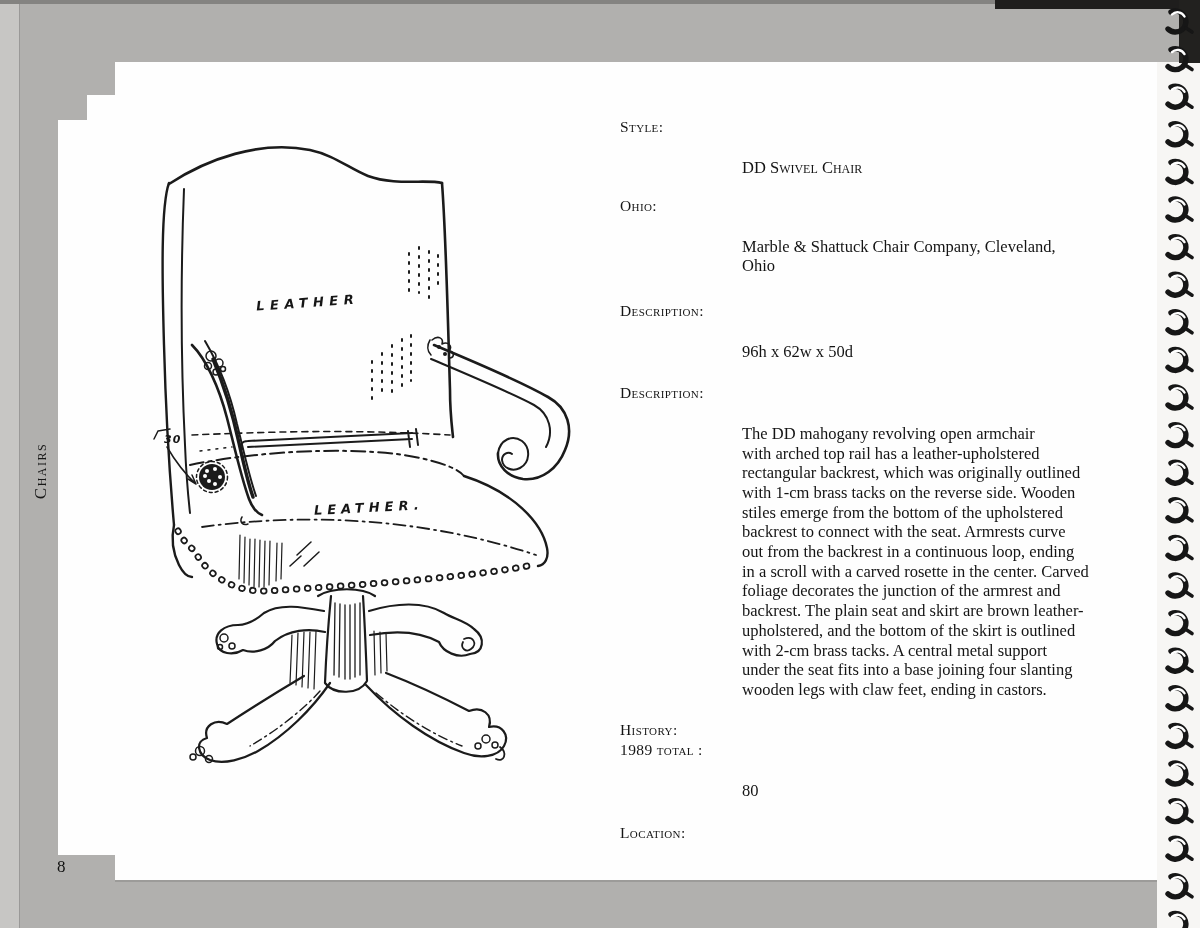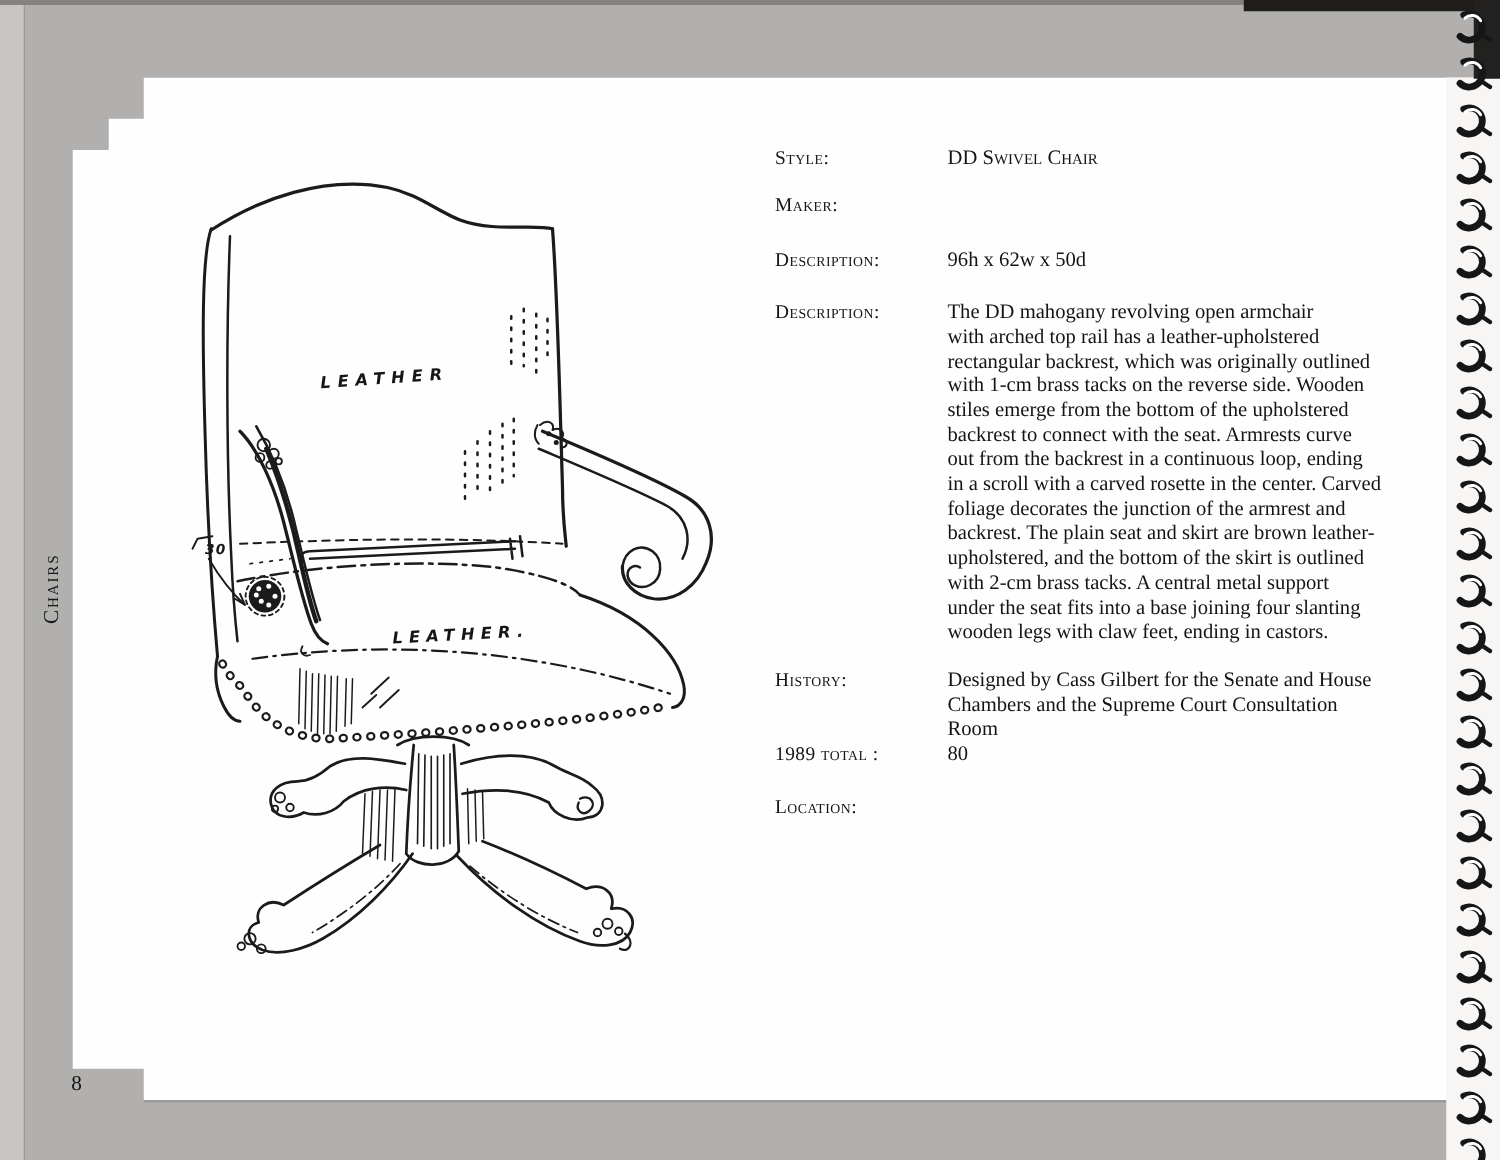--- a/index.html
+++ b/index.html
@@ -18,23 +18,23 @@
   .page-shadow{position:absolute;left:115px;top:880px;width:1045px;height:2px;background:#9c9b99;}
   .right-white{position:absolute;left:1157px;top:62px;width:43px;height:866px;background:#f7f6f4;}
 
   
   .spine-label{position:absolute;left:41px;top:471px;transform:translate(-50%,-50%) rotate(-90deg);
         font-variant:small-caps;font-size:17px;letter-spacing:1.5px;color:#171717;white-space:nowrap;}
   .page-num{position:absolute;left:57px;top:857px;font-size:17px;color:#111;}
 
   
   .catalog{position:absolute;left:620px;top:116px;width:520px;font-size:16.5px;line-height:19.7px;}
-  .row{display:flex;align-items:flex-start;gap:16px;}
+  .row{display:flex;align-items:flex-start;}
   .flabel{width:122px;flex:none;font-variant:small-caps;font-size:15.5px;letter-spacing:.4px;padding-top:1px;}
-  .fvalue{width:398px;white-space:pre-line;}
+  .fvalue{width:398px;white-space:pre-line;margin-top:42px;}
   .fvalue.sc{font-variant:small-caps;}
   .m-maker{margin-top:17px}.m-meas{margin-top:24px}.m-desc{margin-top:20px}
   .m-hist{margin-top:19px}.m-ord{margin-top:19px}.m-loc{margin-top:21px}
 
   
   .chair{position:absolute;left:112px;top:135px;}
   .chair path,.chair circle{vector-effect:none;}
   .ink{stroke:#1b1b1b;fill:none;stroke-linecap:round;stroke-linejoin:round;}
   .hand{font-family:"DejaVu Sans",sans-serif;font-style:italic;font-weight:600;fill:#161616;}
 
@@ -140,21 +140,23 @@
     <text class="hand" x="257" y="377" font-size="13" letter-spacing="5" text-anchor="middle" transform="rotate(-3 257 377)">LEATHER.</text>
     <text class="hand" x="52" y="308" font-size="11" letter-spacing="1">30</text>
   </svg>
 
   <div class="catalog">
     <div class="row">
       <div class="flabel">Style:</div>
       <div class="fvalue sc">DD Swivel Chair</div>
     </div>
     <div class="row m-maker">
-      <div class="flabel">Maker:</div>
+      <div class="flabel">Ohio:</div>
+      <div class="fvalue">Marble &amp; Shattuck Chair Company, Cleveland,
+Ohio</div>
     </div>
     <div class="row m-meas">
       <div class="flabel">Description:</div>
       <div class="fvalue">96h x 62w x 50d</div>
     </div>
     <div class="row m-desc">
       <div class="flabel">Description:</div>
       <div class="fvalue">The DD mahogany revolving open armchair
 with arched top rail has a leather-upholstered
 rectangular backrest, which was originally outlined
@@ -165,23 +167,20 @@
 in a scroll with a carved rosette in the center. Carved
 foliage decorates the junction of the armrest and
 backrest. The plain seat and skirt are brown leather-
 upholstered, and the bottom of the skirt is outlined
 with 2-cm brass tacks. A central metal support
 under the seat fits into a base joining four slanting
 wooden legs with claw feet, ending in castors.</div>
     </div>
     <div class="row m-hist">
       <div class="flabel">History:</div>
-      <div class="fvalue">Designed by Cass Gilbert for the Senate and House
-Chambers and the Supreme Court Consultation
-Room</div>
     </div>
     <div class="row">
       <div class="flabel">1989 total :</div>
       <div class="fvalue">80</div>
     </div>
     <div class="row m-loc">
       <div class="flabel">Location:</div>
     </div>
   </div>
 

